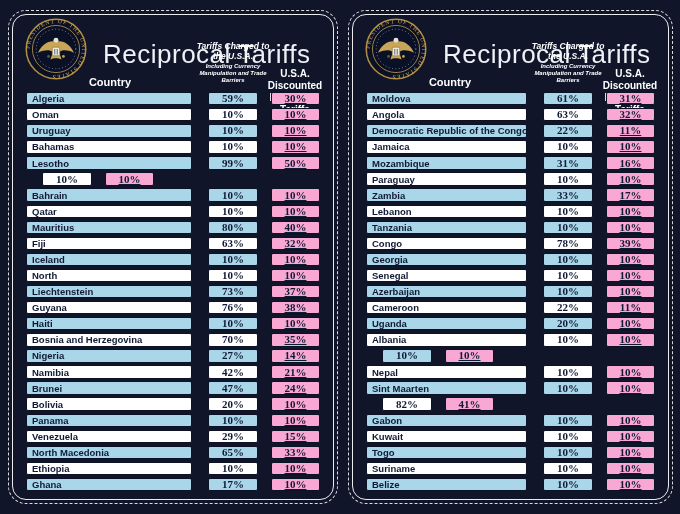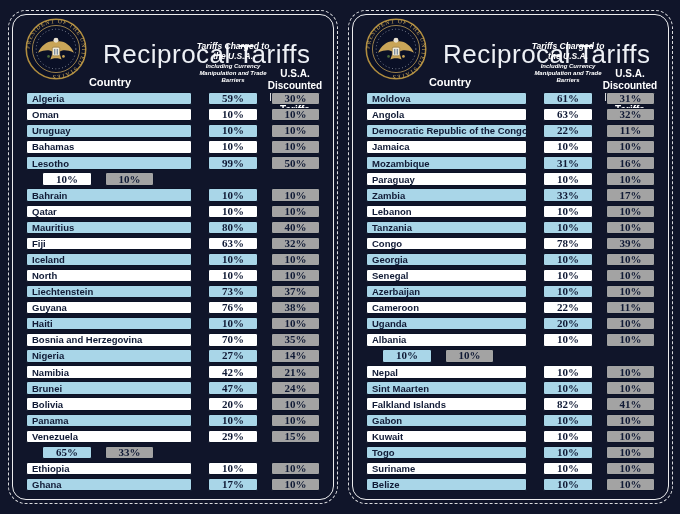--- a/index.html
+++ b/index.html
@@ -40,21 +40,21 @@
   .row{display:flex;height:13.4px;margin-bottom:2.7px;}
   .cell{
     box-sizing:border-box;border:1.5px solid #0b1226;border-radius:2px;
     display:flex;align-items:center;color:#101a35;
   }
   .c-country{
     flex:1;padding-left:5px;font-size:9.5px;font-weight:bold;
     white-space:nowrap;overflow:hidden;
   }
   .c-charged{width:50px;margin-left:16px;justify-content:center;}
-  .c-disc{width:49px;margin-left:13px;justify-content:center;background:#a3a3a3;}
+  .c-disc{width:49px;margin-left:13px;justify-content:center;background:#f9a8d4;text-decoration:underline;}
   .c-charged,.c-disc{
     font-family:"Liberation Serif",serif;font-size:11px;font-weight:bold;line-height:1;
   }
   .row:nth-of-type(odd) .c-country,.row:nth-of-type(odd) .c-charged{background:#a9d6e8;}
   .row:nth-of-type(even) .c-country,.row:nth-of-type(even) .c-charged{background:#ffffff;}
   .seal text{font-family:"Liberation Serif",serif;}
 </style>
 </head>
 <body>
 
@@ -214,20 +214,21 @@
             <div class="cell c-disc">10%</div>
           </div>
 
           <div class="row">
             <div class="cell c-country">Venezuela</div>
             <div class="cell c-charged">29%</div>
             <div class="cell c-disc">15%</div>
           </div>
 
           <div class="row">
+            <div class="cell c-country">North Macedonia</div>
             <div class="cell c-charged">65%</div>
             <div class="cell c-disc">33%</div>
           </div>
 
           <div class="row">
             <div class="cell c-country">Ethiopia</div>
             <div class="cell c-charged">10%</div>
             <div class="cell c-disc">10%</div>
           </div>
 
@@ -376,21 +377,20 @@
             <div class="cell c-disc">10%</div>
           </div>
 
           <div class="row">
             <div class="cell c-country">Sint Maarten</div>
             <div class="cell c-charged">10%</div>
             <div class="cell c-disc">10%</div>
           </div>
 
           <div class="row">
-            <div class="cell c-country">Falkland Islands</div>
             <div class="cell c-charged">82%</div>
             <div class="cell c-disc">41%</div>
           </div>
 
           <div class="row">
             <div class="cell c-country">Gabon</div>
             <div class="cell c-charged">10%</div>
             <div class="cell c-disc">10%</div>
           </div>
 

